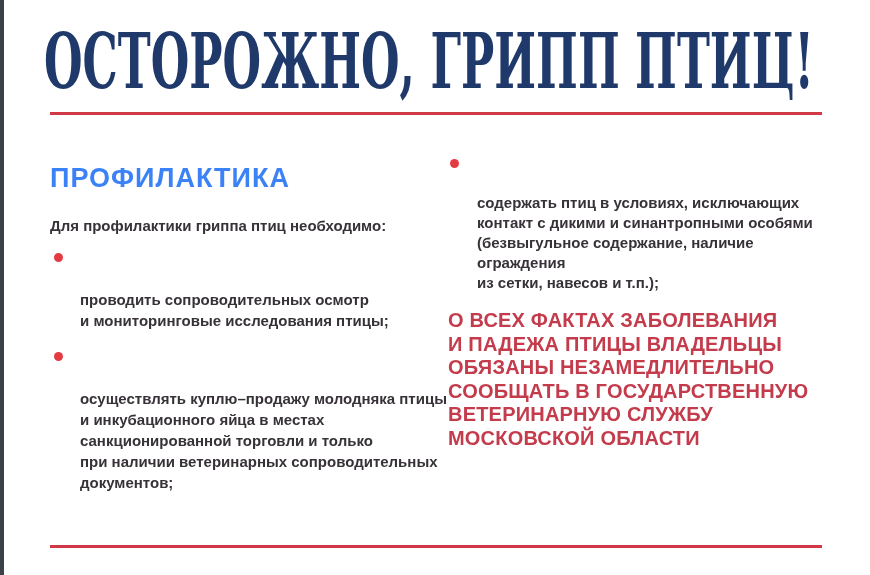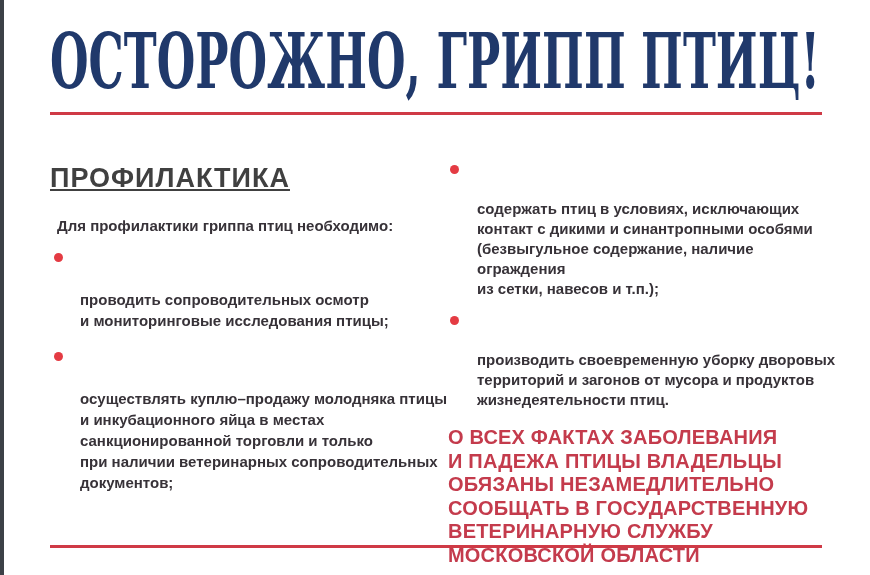--- a/index.html
+++ b/index.html
@@ -12,21 +12,21 @@
     font-family: "Liberation Sans", sans-serif;
   }
   .left-edge {
     position: absolute;
     left: 0; top: 0;
     width: 4px; height: 575px;
     background: #3c4147;
   }
   .title-wrap {
     position: absolute;
-    left: 50px; top: 24px;
+    left: 44px; top: 24px;
     width: 790px; height: 78px;
     white-space: nowrap;
     overflow: visible;
   }
   .title-text {
     display: inline-block;
     font-family: "DejaVu Serif", serif;
     font-weight: 900;
     font-size: 76px;
     line-height: 76px;
@@ -44,33 +44,32 @@
   .rule-top { top: 112px; }
   .rule-bottom { top: 545px; }
 
   .col-left {
     position: absolute;
     left: 50px; top: 163px;
     width: 398px;
   }
   .col-right {
     position: absolute;
-    left: 448px; top: 155px;
+    left: 448px; top: 149px;
     width: 392px;
   }
   .section-heading {
     margin: 0;
     font-size: 27px;
     font-weight: bold;
     letter-spacing: 1px;
-    color: #404040;
-    text-decoration: underline;
+    color: #3b82f6;
   }
   .intro {
-    margin: 23px 0 0 7px;
+    margin: 23px 0 0 0;
     font-size: 15px;
     font-weight: bold;
     color: #373238;
   }
   ul.bullets {
     list-style: none;
     margin: 13px 0 0 0;
     padding: 0;
   }
   .col-right ul.bullets { margin-top: 4px; }
@@ -141,26 +140,20 @@
 
 <div class="col-right">
   <ul class="bullets">
     <li>
       <span class="dot"></span>
       <span>содержать птиц в условиях, исключающих
 контакт с дикими и синантропными особями
 (безвыгульное содержание, наличие ограждения
 из сетки, навесов и т.п.);</span>
     </li>
-    <li>
-      <span class="dot"></span>
-      <span>производить своевременную уборку дворовых
-территорий и загонов от мусора и продуктов
-жизнедеятельности птиц.</span>
-    </li>
   </ul>
   <p class="alert-block">О ВСЕХ ФАКТАХ ЗАБОЛЕВАНИЯ
 И ПАДЕЖА ПТИЦЫ ВЛАДЕЛЬЦЫ
 ОБЯЗАНЫ НЕЗАМЕДЛИТЕЛЬНО
 СООБЩАТЬ В ГОСУДАРСТВЕННУЮ
 ВЕТЕРИНАРНУЮ СЛУЖБУ
 МОСКОВСКОЙ ОБЛАСТИ</p>
 </div>
 
 <div class="rule rule-bottom"></div>

